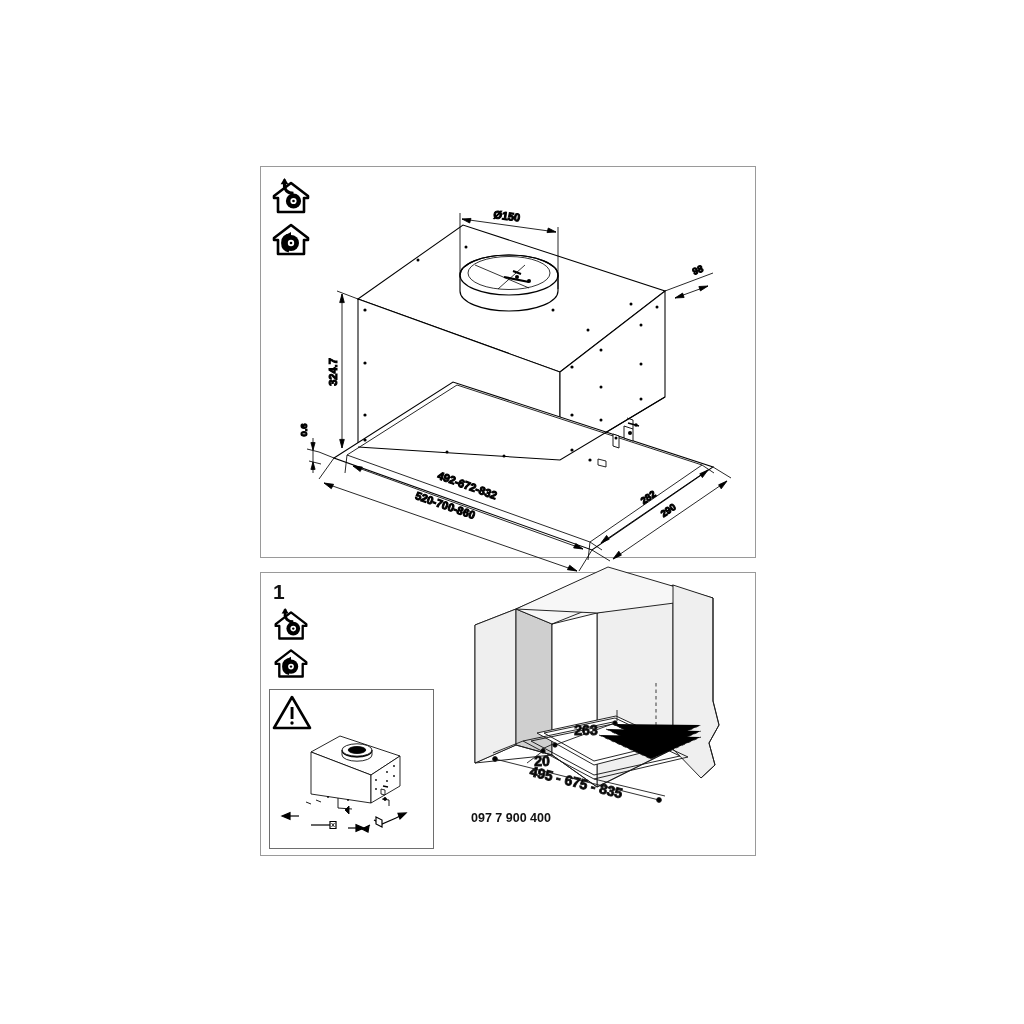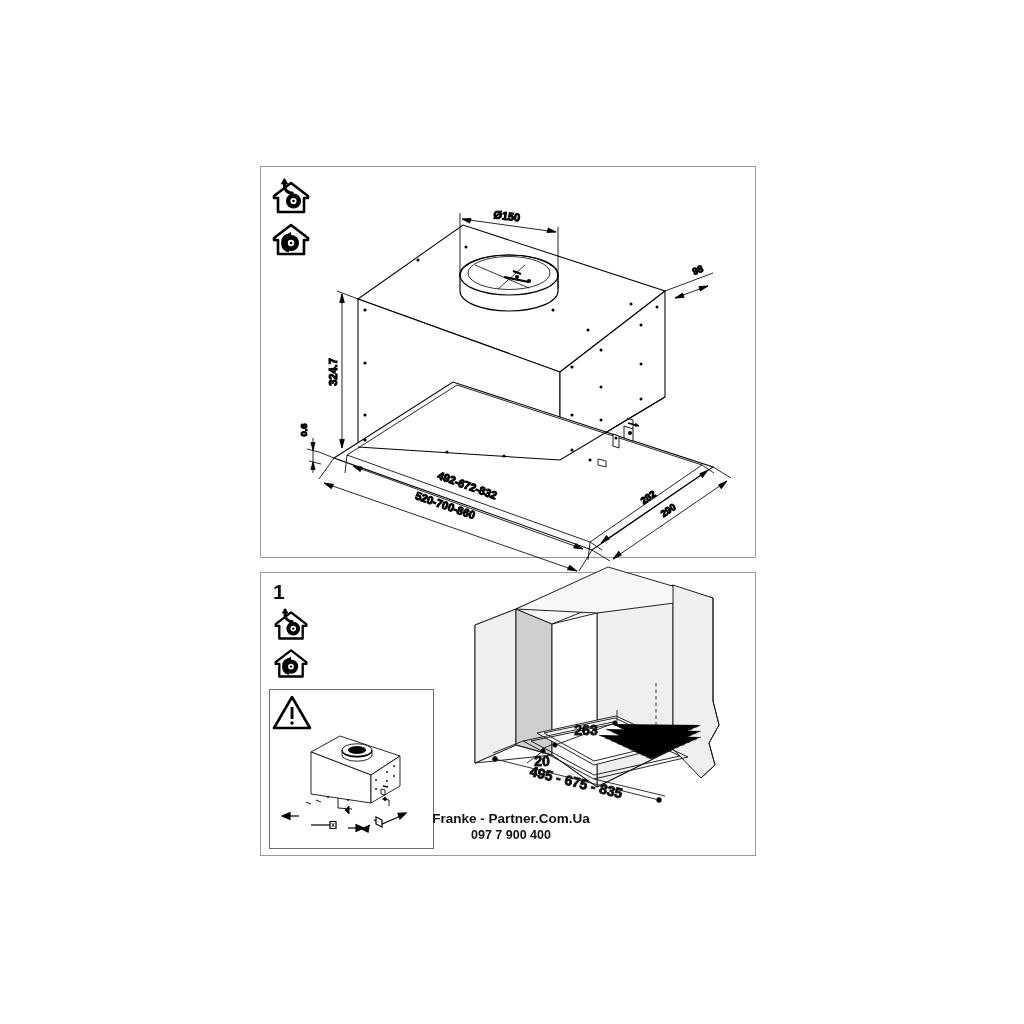--- a/index.html
+++ b/index.html
@@ -383,18 +383,17 @@
           <path d="M333 206 L404 223"></path>
           <path d="M234 186 L398 227"></path>
           <circle cx="234" cy="186" r="2.4" fill="#000"></circle>
           <circle cx="398" cy="227" r="2.4" fill="#000"></circle>
         </g>
         <text class="dim-text lg" x="314" y="214" transform="rotate(14 314 214)" text-anchor="middle">495 - 675 - 835</text>
       </g>
     </svg>
 
     <div class="wm" style="left:120px;top:238px;width:260px;">
-      <div class="l1">Franke - Partner.Com.Ua</div>
       <div class="l2">097 7 900 400</div>
     </div>
   </div>
 
 </div>
 
 </body></html>

